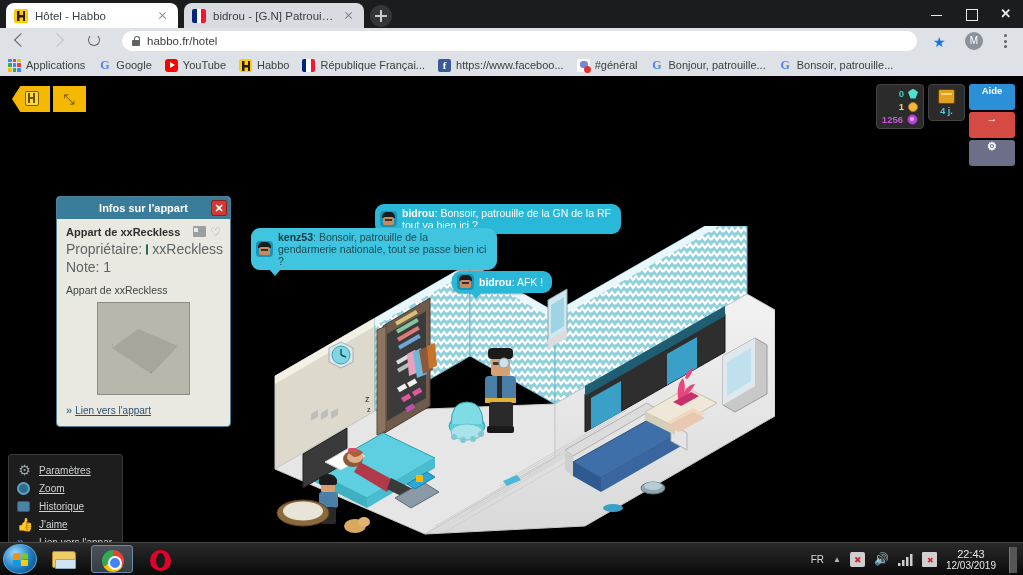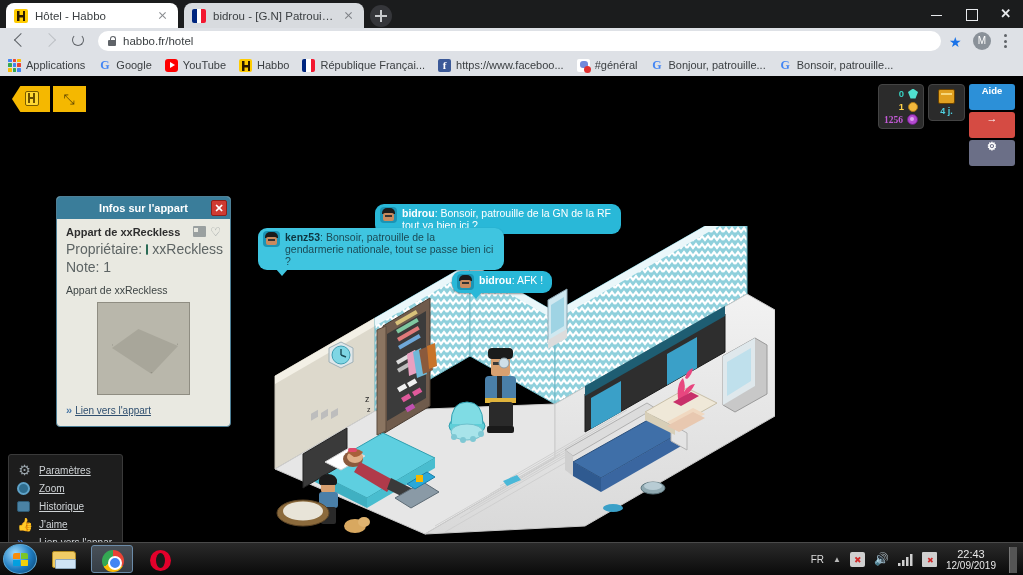--- a/index.html
+++ b/index.html
@@ -34,21 +34,21 @@
   .newtab:before,.newtab:after { content:""; position:absolute; background:#c8cacd; }
   .newtab:before { left:5px; top:10.3px; width:12px; height:1.6px; }
   .newtab:after { left:10.2px; top:5px; width:1.6px; height:12px; }
   .winctl { position:absolute; right:0; top:0; width:104px; height:28px; display:flex; }
   .winctl div { flex:1; position:relative; }
   .wc-min:after { content:""; position:absolute; left:12px; top:15px; width:11px; height:1.4px; background:#e8eaed; }
   .wc-max:after { content:""; position:absolute; left:12px; top:9px; width:10px; height:10px;
       border:1.4px solid #e8eaed; }
   .wc-close { color:#e8eaed; font-size:13px; text-align:center; line-height:28px; font-weight:600; }
 
-  .omnibar { height:26px; display:flex; align-items:center; gap:0; padding:0 8px; background:#dee1e6;
+  .omnibar { height:26px; display:flex; align-items:center; gap:8px; padding:0 8px; background:#dee1e6;
       position:relative; }
   .nav-btn { width:28px; height:22px; position:relative; }
   .arr { position:absolute; left:8px; top:5px; width:10px; height:10px; border-left:1.6px solid #5f6368;
       border-bottom:1.6px solid #5f6368; transform:rotate(45deg); }
   .arr.fwd { transform:rotate(-135deg); border-color:#bdc1c6; }
   .reload { position:absolute; left:8px; top:4px; width:12px; height:12px; border:1.6px solid #5f6368;
       border-radius:50%; border-top-color:transparent; }
   .urlbox { flex:1; height:20px; background:#fff; border-radius:10px; margin-left:6px; margin-right:8px;
       display:flex; align-items:center; padding:0 10px; gap:7px; }
   .lock { width:8px; height:10px; position:relative; }
@@ -103,21 +103,21 @@
                  linear-gradient(#6b4f00,#6b4f00) 0 4px/7px 2px no-repeat; }
   .hbtn.expand .ex { position:absolute; left:9px; top:6px; width:14px; height:14px; color:#5c4400;
       font-size:14px; line-height:14px; text-align:center; }
 
   
   .hud { position:absolute; right:8px; top:8px; display:flex; gap:4px; align-items:flex-start; }
   .hud-credits { background:#2b2b2b; border:1px solid #444; border-radius:4px; padding:3px 5px;
       display:flex; flex-direction:column; gap:2px; }
   .cred { display:flex; align-items:center; justify-content:flex-end; gap:4px; height:11px; }
   .cred b { font-size:9.5px; font-weight:700; }
-  .cr-diamond b { color:#37d1c0; } .cr-coin b { color:#ffd24a; } .cr-duck b { color:#c45ad8;font-family:Liberation Serif, serif; }
+  .cr-diamond b { color:#37d1c0; } .cr-coin b { color:#ffd24a; } .cr-duck b { color:#c45ad8; }
   .gem { width:10px; height:10px; background:#4fe0cf; clip-path:polygon(50% 0,100% 35%,75% 100%,25% 100%,0 35%); }
   .coin { width:10px; height:10px; background:#f2b73c; border-radius:50%; border:1.5px solid #a97816; }
   .duck { width:11px; height:11px; background:#b44ad0; border-radius:50%; border:1.5px solid #6d1f85;
       position:relative; }
   .duck:after { content:""; position:absolute; left:2px; top:2px; width:4px; height:4px; background:#e0a5ef;
       border-radius:50%; }
   .hud-club { background:#2b2b2b; border:1px solid #444; border-radius:4px; padding:4px 9px;
       text-align:center; }
   .club-ico { width:17px; height:15px; background:#e0a020; border:1.5px solid #6b4200; border-radius:2px;
       margin:0 auto 2px; position:relative; }
@@ -183,39 +183,39 @@
       border:1px solid #2e5b75; }
   .ci-like { color:#e8c070; font-size:13px; line-height:15px; }
   .ci-chev { color:#4a78c6; font-size:12px; font-weight:700; letter-spacing:-2px; line-height:15px; }
 
   
   .room { position:absolute; left:255px; top:150px; width:520px; height:330px; }
   .room svg { display:block; }
 
   
   .bubble { position:absolute; background:#29b8d8; border-radius:9px; padding:3px 9px 3px 5px;
-      display:flex; align-items:flex-start; gap:5px; box-shadow:0 1px 2px rgba(0,0,0,.4); }
+      display:flex; align-items:center; gap:5px; box-shadow:0 1px 2px rgba(0,0,0,.4); }
   .bubble:after { content:""; position:absolute; bottom:-6px; left:18px; width:0; height:0;
       border-left:6px solid transparent; border-right:6px solid transparent; border-top:7px solid #29b8d8; }
   .bub-av { width:17px; height:16px; flex:0 0 17px; background:#1a94b5; border-radius:4px; position:relative;
       overflow:hidden; }
   .bub-av .hair { position:absolute; left:2px; top:1px; width:13px; height:6px; background:#1b1b1b;
       border-radius:5px 5px 0 0; }
   .bub-av .face { position:absolute; left:3px; top:6px; width:11px; height:8px; background:#c98a5e;
       border-radius:2px; }
   .bub-av .eye { position:absolute; left:5px; top:8px; width:7px; height:2px; background:#333; }
   .bub-txt { font-size:10.5px; color:#fff; line-height:12px; max-width:210px; }
   .bub-txt b { font-weight:700; }
   .bubble.light { background:#3fc5e0; }
   .bubble.light:after { border-top-color:#3fc5e0; }
   .bubble.light .bub-txt { color:#1b4a55; }
   .bubble.light .bub-txt b { color:#0d3540; }
 
   #bubble1 { left:375px; top:128px; }
-  #bubble2 { left:258px; top:152px; }
+  #bubble2 { left:251px; top:152px; }
   #bubble3 { left:452px; top:195px; }
 
   
   .taskbar { position:absolute; left:0; top:542px; width:1023px; height:33px;
       background:linear-gradient(#2a2a2a,#0a0a0a); border-top:1px solid #4a4a4a; display:flex;
       align-items:center; }
   .startorb { width:34px; height:30px; margin-left:3px; border-radius:50%;
       background:radial-gradient(circle at 35% 30%, #9fdcff, #1d7bc0 55%, #0a3c66);
       border:1px solid #5aa8d8; position:relative; }
   .startorb:after { content:""; position:absolute; left:9px; top:8px; width:15px; height:14px;
@@ -683,19 +683,19 @@
       <span class="tray-lang">FR</span>
       <span class="tray-up">▲</span>
       <span class="tray-i ti-net"></span>
       <span class="tray-i ti-vol">🔊</span>
       <span class="tray-i">
           <i class="ti-bars"></i>
         </span>
       <span class="tray-i ti-flag"></span>
       <span class="tray-clock">
         <div class="t">22:43</div>
-        <div class="d">12/09/2019</div>
+        <div class="d">12/03/2019</div>
       </span>
       <span class="tray-show"></span>
     </div>
   </div>
 
 </div>
 
 </body></html>

